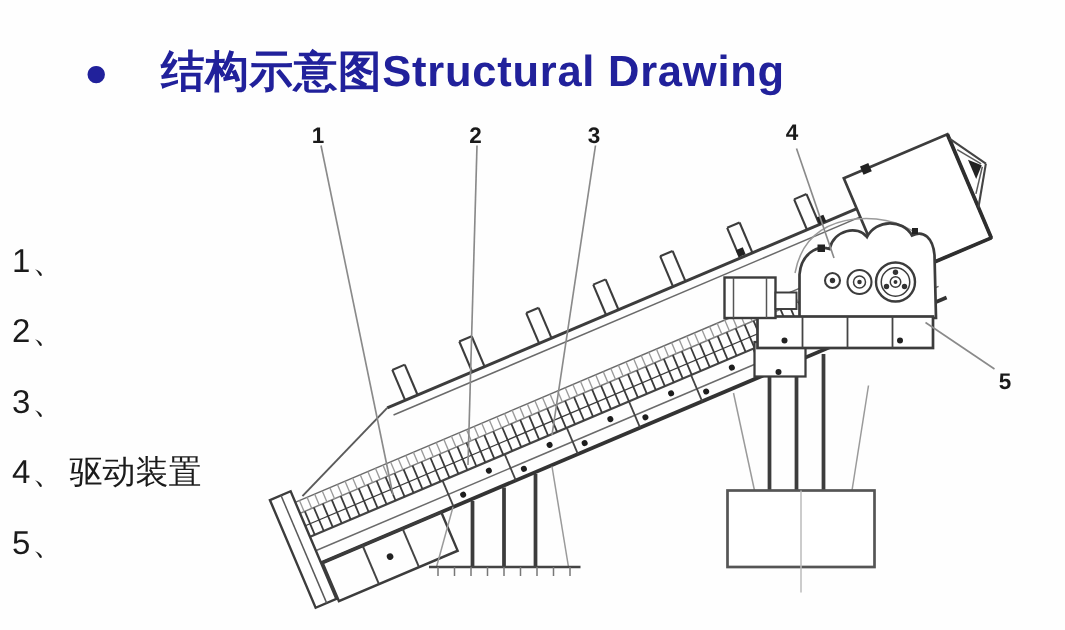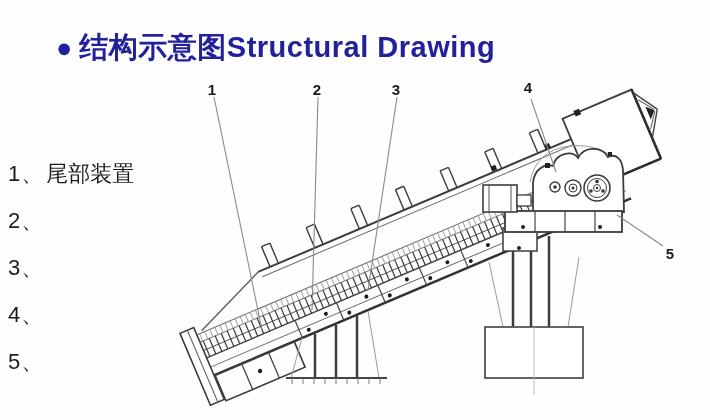--- a/index.html
+++ b/index.html
@@ -17,40 +17,40 @@
   #diagram{position:absolute;left:0;top:0;}
   .callout{font-size:15px;font-weight:bold;}
 </style>
 </head>
 <body>
 
 <div id="page">
 
   <div class="title-row">
     <span class="bullet" style="color: rgb(33, 33, 155);">●</span>
-    <span class="page-title" style="color: rgb(33, 33, 155);">结构示意图Structural Drawing</span>
+    <span class="page-title" style="color: rgb(33, 33, 155); margin-left: 28px;">结构示意图Structural Drawing</span>
   </div>
 
   <div class="legend">
     <div class="legend-item">
       <span>1</span>
         <span class="sep">、</span>
-        <span>尾部装置</span>
     </div>
     <div class="legend-item">
       <span>2</span>
         <span class="sep">、</span>
     </div>
     <div class="legend-item">
       <span>3</span>
         <span class="sep">、</span>
     </div>
     <div class="legend-item">
       <span>4</span>
         <span class="sep">、</span>
+        <span>驱动装置</span>
     </div>
     <div class="legend-item">
       <span>5</span>
         <span class="sep">、</span>
     </div>
   </div>
 
   <svg id="diagram" width="710" height="420" viewBox="0 0 710 420">
 
     <g transform="translate(215 375) rotate(-23)">

